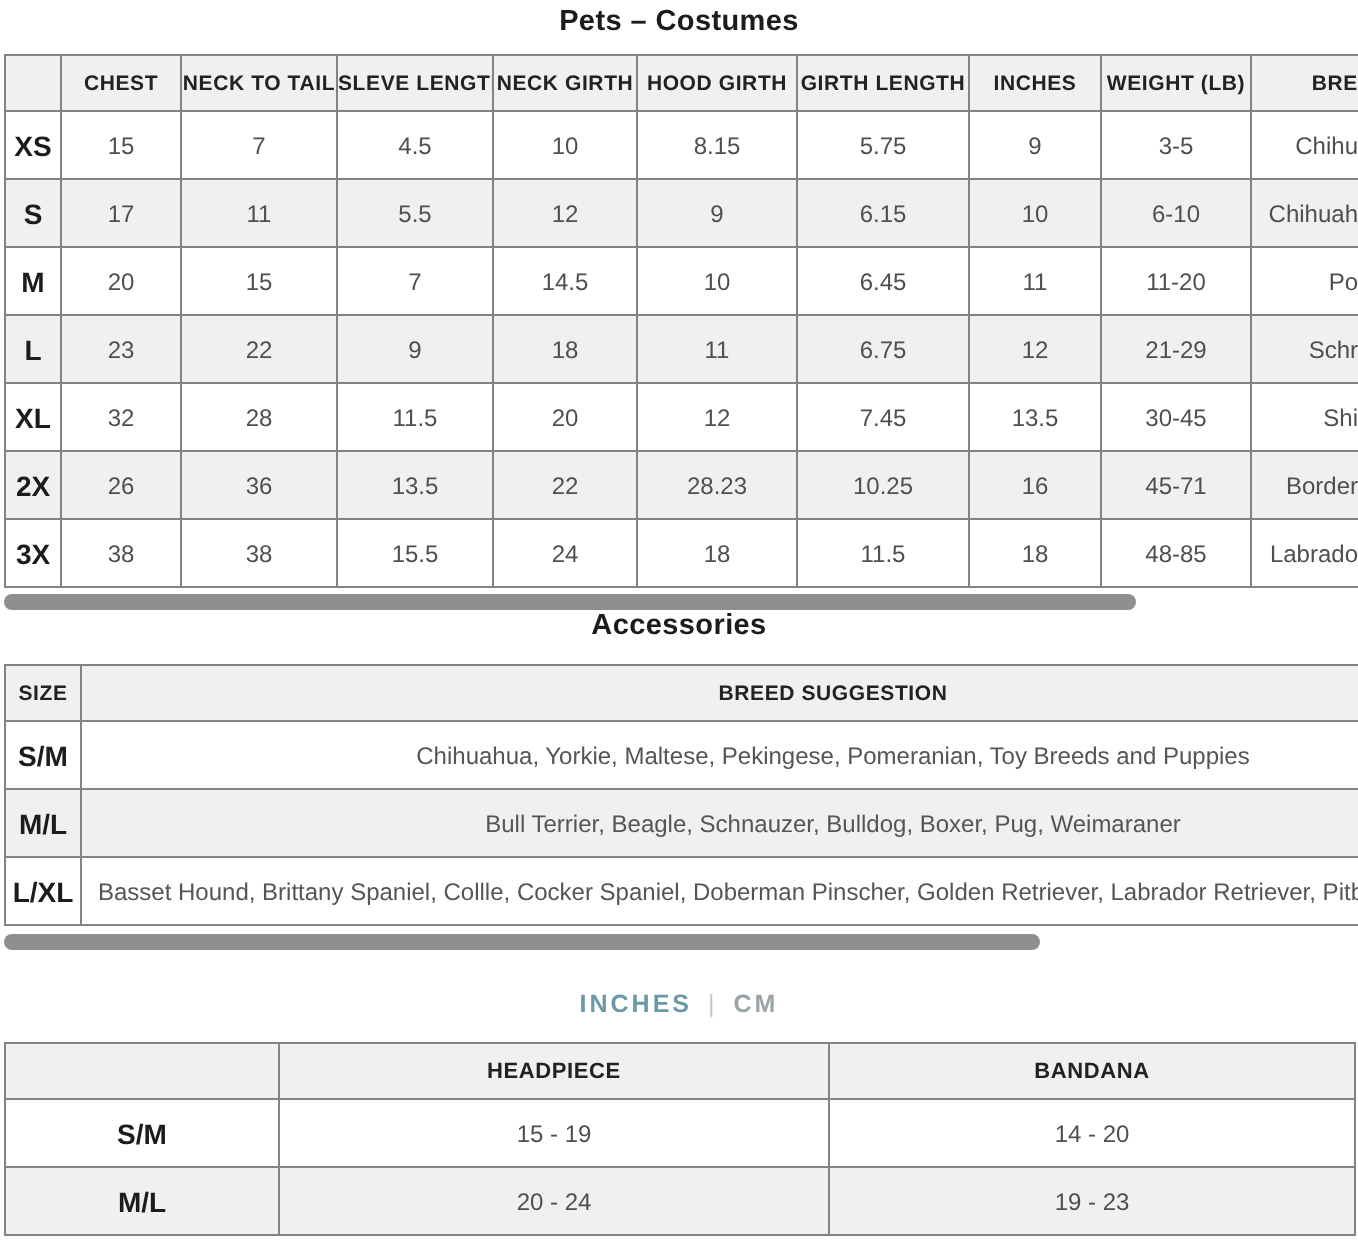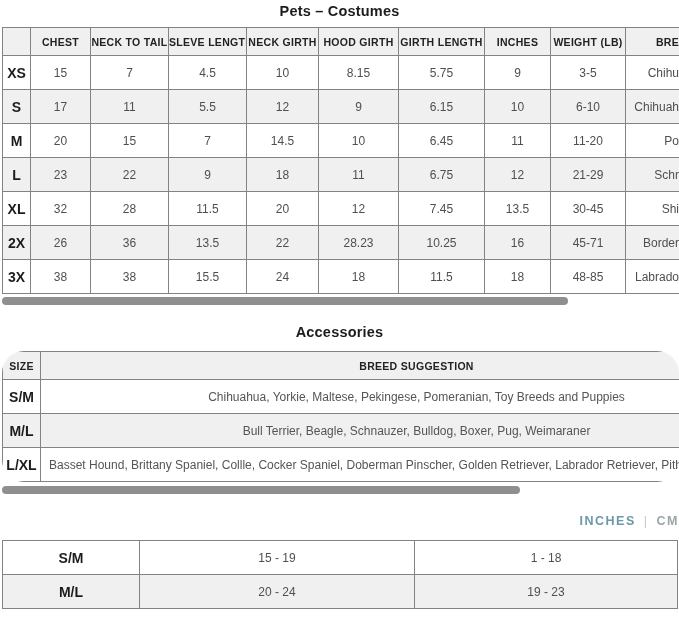--- a/index.html
+++ b/index.html
@@ -7,25 +7,25 @@
   body {
     width:679px; height:630px; overflow:hidden;
     font-family:"Liberation Sans", sans-serif;
     color:#1f1f1f;
   }
   .section-title {
     text-align:center; font-size:14.5px; font-weight:700; color:#1c1c1c;
     letter-spacing:0.2px;
   }
   .title-costumes { padding-top:3px; }
-  .title-accessories { padding-top:19px; }
+  .title-accessories { }
 
   .tbl-clip { width:677px; margin-left:2px; overflow:hidden; }
   .clip-costumes { margin-top:8px; }
-  .clip-accessories { margin-top:11px;border-radius:22px; }
+  .clip-accessories { margin-top:11px; }
 
   table { border-collapse:collapse; table-layout:fixed; }
   td, th { border:1px solid #838383; overflow:hidden; }
   th {
     font-size:10.5px; font-weight:700; color:#222; letter-spacing:0.3px;
     background:#f0f0f0; height:28px; text-align:center; white-space:nowrap;
   }
   td {
     font-size:12px; color:#4f4f4f; height:34px; text-align:center;
     white-space:nowrap; background:#ffffff;
@@ -46,21 +46,21 @@
   .track-1 { margin-top:3px; }
   .track-2 { margin-top:4px; }
   .scrollbar-thumb {
     position:absolute; left:0; top:0; height:8px;
     background:#8f8f8f; border-radius:5px;
   }
   .thumb-1 { width:566px; }
   .thumb-2 { width:518px; }
 
   .units-toggle {
-    margin-top:20px; text-align:right; font-size:12.5px; letter-spacing:1.5px;
+    margin-top:20px; text-align:center; font-size:12.5px; letter-spacing:1.5px;
     font-weight:600;
   }
   .units-toggle .inches { color:#6d98a7; cursor:pointer; }
   .units-toggle .divider { color:#c3cacd; margin:0 8px; font-weight:400; }
   .units-toggle .cm { color:#9ba4a9; cursor:pointer; }
 
   .headwear-table { width:675px; margin-left:2px; margin-top:12px; }
   .headwear-table th { font-size:11px; }
 </style>
 </head>
@@ -226,24 +226,29 @@
     <span class="inches">INCHES</span><span class="divider">|</span><span class="cm">CM</span>
   </div>
 
   <table class="headwear-table">
     <colgroup>
         <col style="width:137px">
         <col style="width:275px">
         <col style="width:263px">
       </colgroup>
     <tbody>
+        <tr>
+      <th></th>
+      <th>HEADPIECE</th>
+      <th>BANDANA</th>
+    </tr>
     <tr>
       <td class="size-cell">S/M</td>
       <td>15 - 19</td>
-      <td>1 - 18</td>
+      <td>14 - 20</td>
     </tr>
     <tr class="striped">
       <td class="size-cell">M/L</td>
       <td>20 - 24</td>
       <td>19 - 23</td>
     </tr>
   </tbody>
     </table>
 
 </div>

